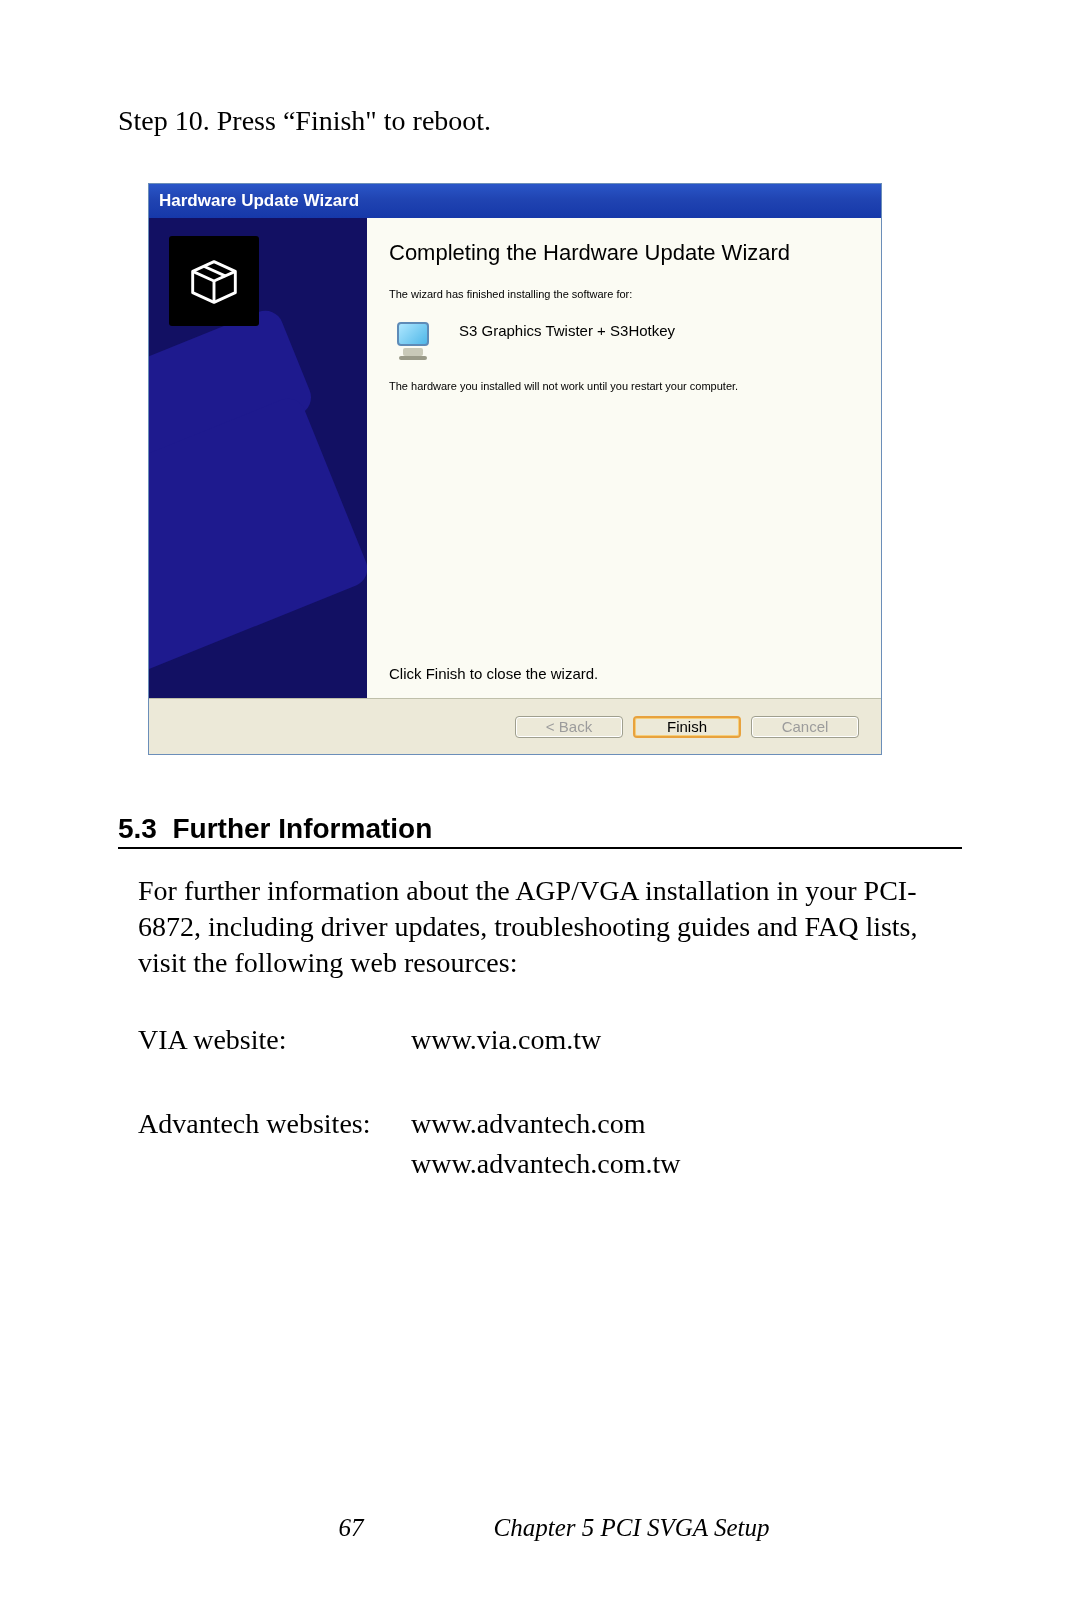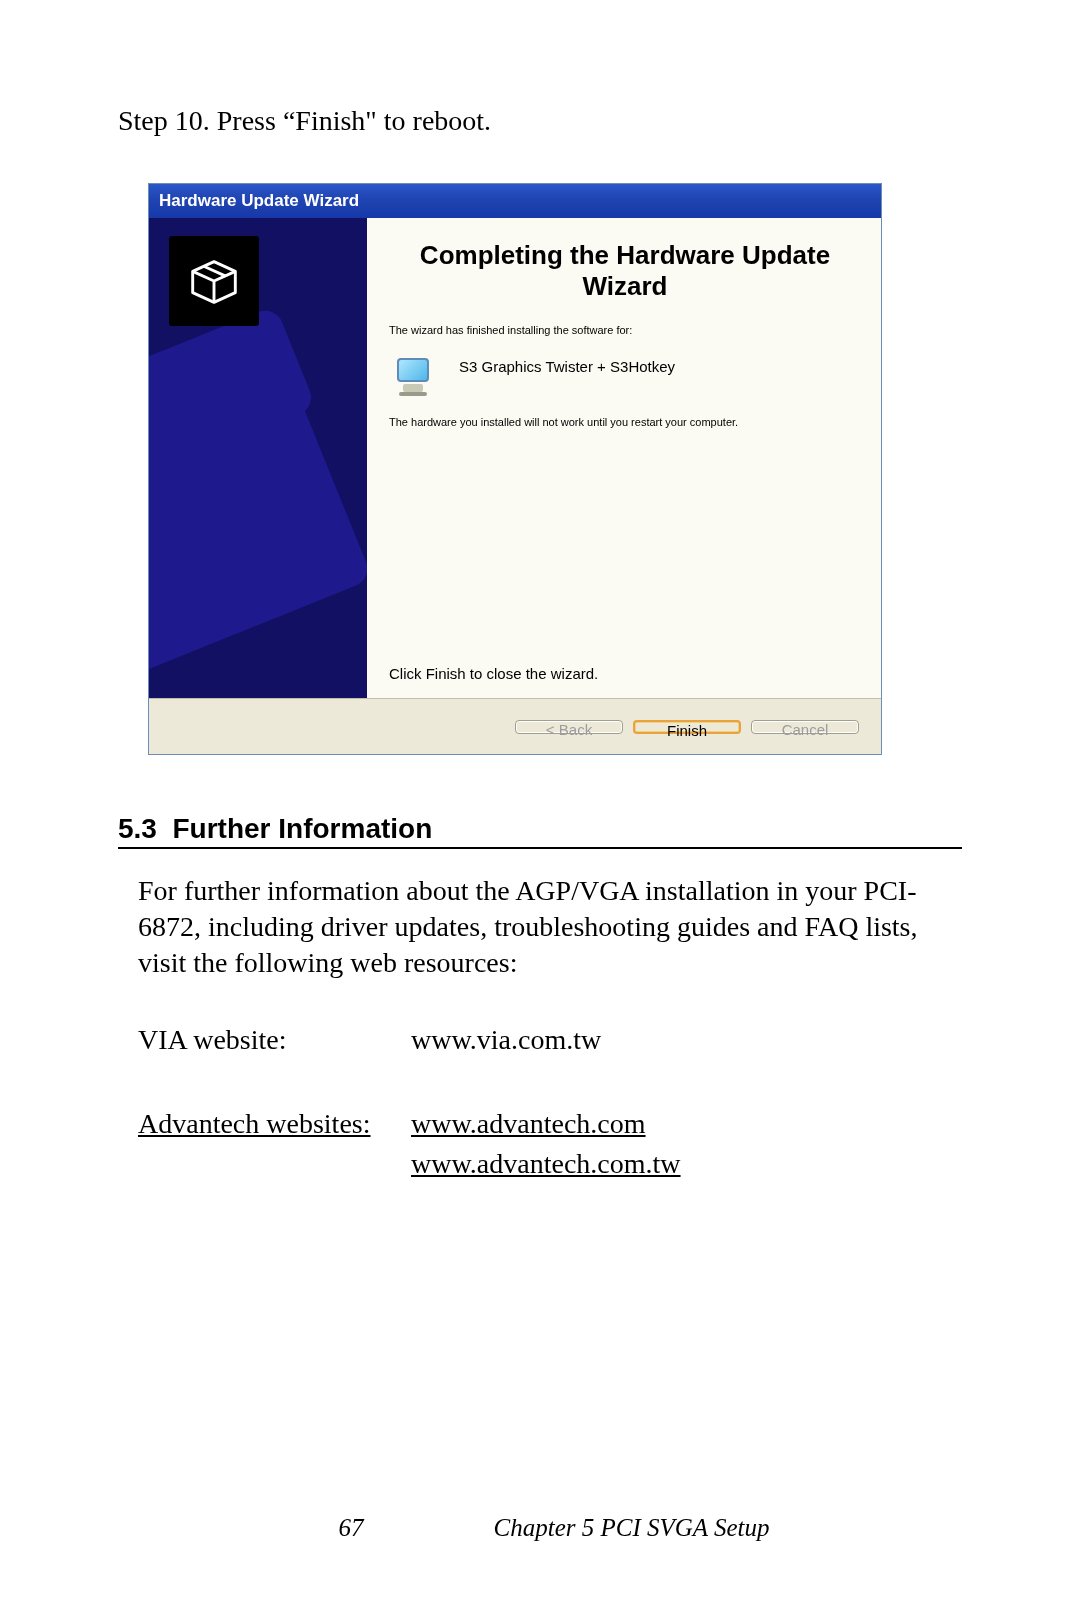--- a/index.html
+++ b/index.html
@@ -91,25 +91,24 @@
     .wizard-content {
       flex: 1;
       padding: 22px 20px 16px 22px;
       font-family: Tahoma, Arial, sans-serif;
       color: #000;
       display: flex;
       flex-direction: column;
       position: relative;
     }
     .wiz-heading {
-      font-size: 26px;
-      font-weight: bold;
+      font-size: 22px;
+      font-weight: normal;
       margin-bottom: 22px;
       line-height: 1.2;
-      text-align: center;
     }
     .wiz-text {
       font-size: 11px;
       margin-bottom: 14px;
       line-height: 1.2;
     }
     .device-row {
       display: flex;
       align-items: flex-start;
       gap: 24px;
@@ -155,21 +154,21 @@
       border-top: 1px solid #bfbfaa;
       height: 56px;
       display: flex;
       align-items: center;
       justify-content: flex-end;
       padding-right: 22px;
       gap: 10px;
     }
     .wiz-btn {
       width: 108px;
-      height: 14px;
+      height: 22px;
       font-family: Tahoma, Arial, sans-serif;
       font-size: 15px;
       background: #ece9d8;
       border: 1px solid #9f9f8e;
       border-radius: 4px;
       color: #000;
       box-shadow: 0 0 0 1px #fff inset;
     }
     .wiz-btn.disabled {
       color: #9c9c9c;
@@ -197,21 +196,21 @@
       margin-bottom: 44px;
     }
     .links {
       font-size: 28px;
       margin-left: 20px;
     }
     .link-row {
       display: flex;
       margin-bottom: 44px;
     }
-    .link-row.last { margin-bottom: 0; text-decoration: underline; }
+    .link-row.last { margin-bottom: 0; }
     .link-label { width: 273px; }
     .link-values div { margin-bottom: 8px; }
     
     .page-footer {
       position: absolute;
       bottom: 76px;
       left: 0;
       width: 100%;
       display: flex;
       justify-content: center;

